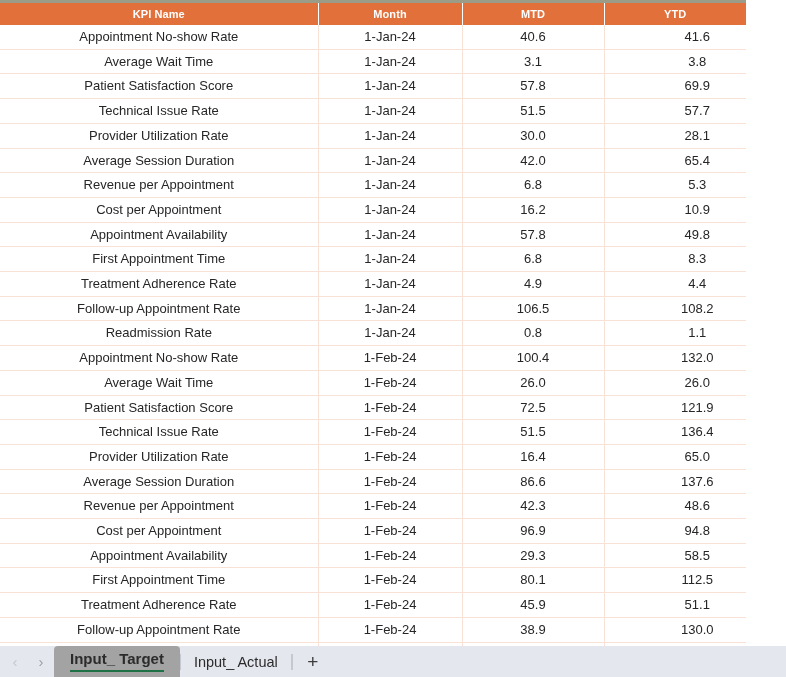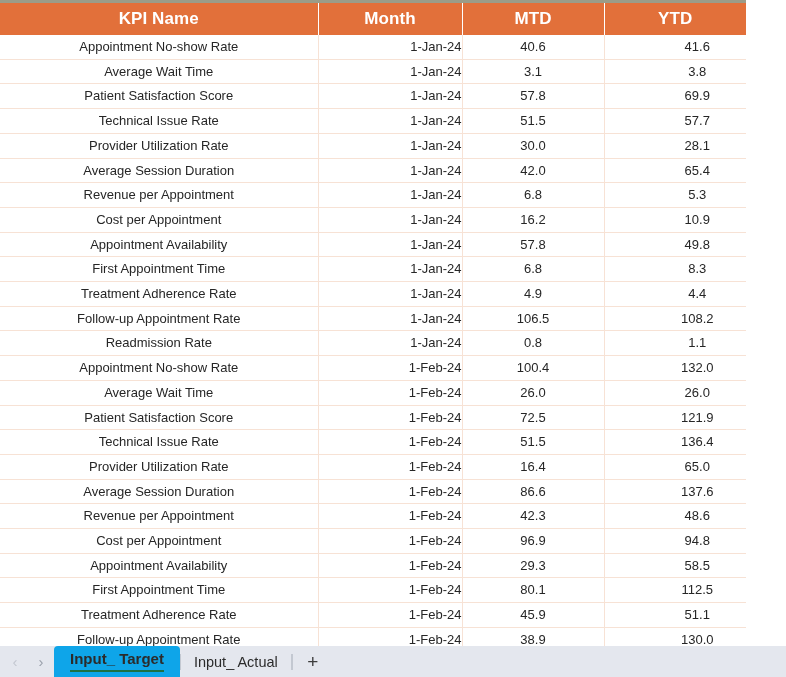--- a/index.html
+++ b/index.html
@@ -53,23 +53,23 @@
   }
 
   table.kpi-table col.c-kpi   { width: 318px; }
   table.kpi-table col.c-month { width: 144px; }
   table.kpi-table col.c-mtd   { width: 142px; }
   table.kpi-table col.c-ytd   { width: 142px; }
 
   thead th {
     background: #E2703A;
     color: #ffffff;
-    font-size: 17px;
+    font-size: 11px;
     font-weight: bold;
-    height: 32px;
+    height: 22px;
     line-height: 22px;
     padding: 0;
     text-align: center;
     border-right: 1.5px solid #ffffff;
     letter-spacing: 0.1px;
     white-space: nowrap;
   }
   thead th:last-child { border-right: none; }
 
   tbody td {
@@ -81,21 +81,21 @@
     text-align: center;
     border-bottom: 1px solid #F7E2D5;
     border-right: 1px solid #F7E2D5;
     white-space: nowrap;
     overflow: hidden;
     background: #ffffff;
   }
   tbody td:last-child { border-right: none; padding-left: 44px; }
 
   tbody td.kpi-name  { text-align: center; margin-top: 39px; }
-  tbody td.month-cell{ text-align: right; }
+  tbody td.month-cell{ text-align: center; }
   tbody td.num-cell  { text-align: center; }
 
   
   .right-gutter {
     position: absolute;
     left: 746px;
     top: 0;
     width: 40px;
     height: 646px;
     background: #ffffff;
@@ -146,21 +146,21 @@
     justify-content: center;
     height: 31px;
     padding: 0 13px;
     font-size: 14.5px;
     color: #2b2b2b;
     white-space: nowrap;
     box-sizing: border-box;
   }
 
   .tab.active {
-    background: #0ea5e9;
+    background: #a3a3a3;
     font-weight: bold;
     border-top-left-radius: 4px;
     border-top-right-radius: 4px;
     padding: 0 16px;
     font-size: 15px;
   }
   .tab.active .tab-label {
     border-bottom: 2.5px solid #1E7145;
     padding-bottom: 2px;
     line-height: 1.1;

